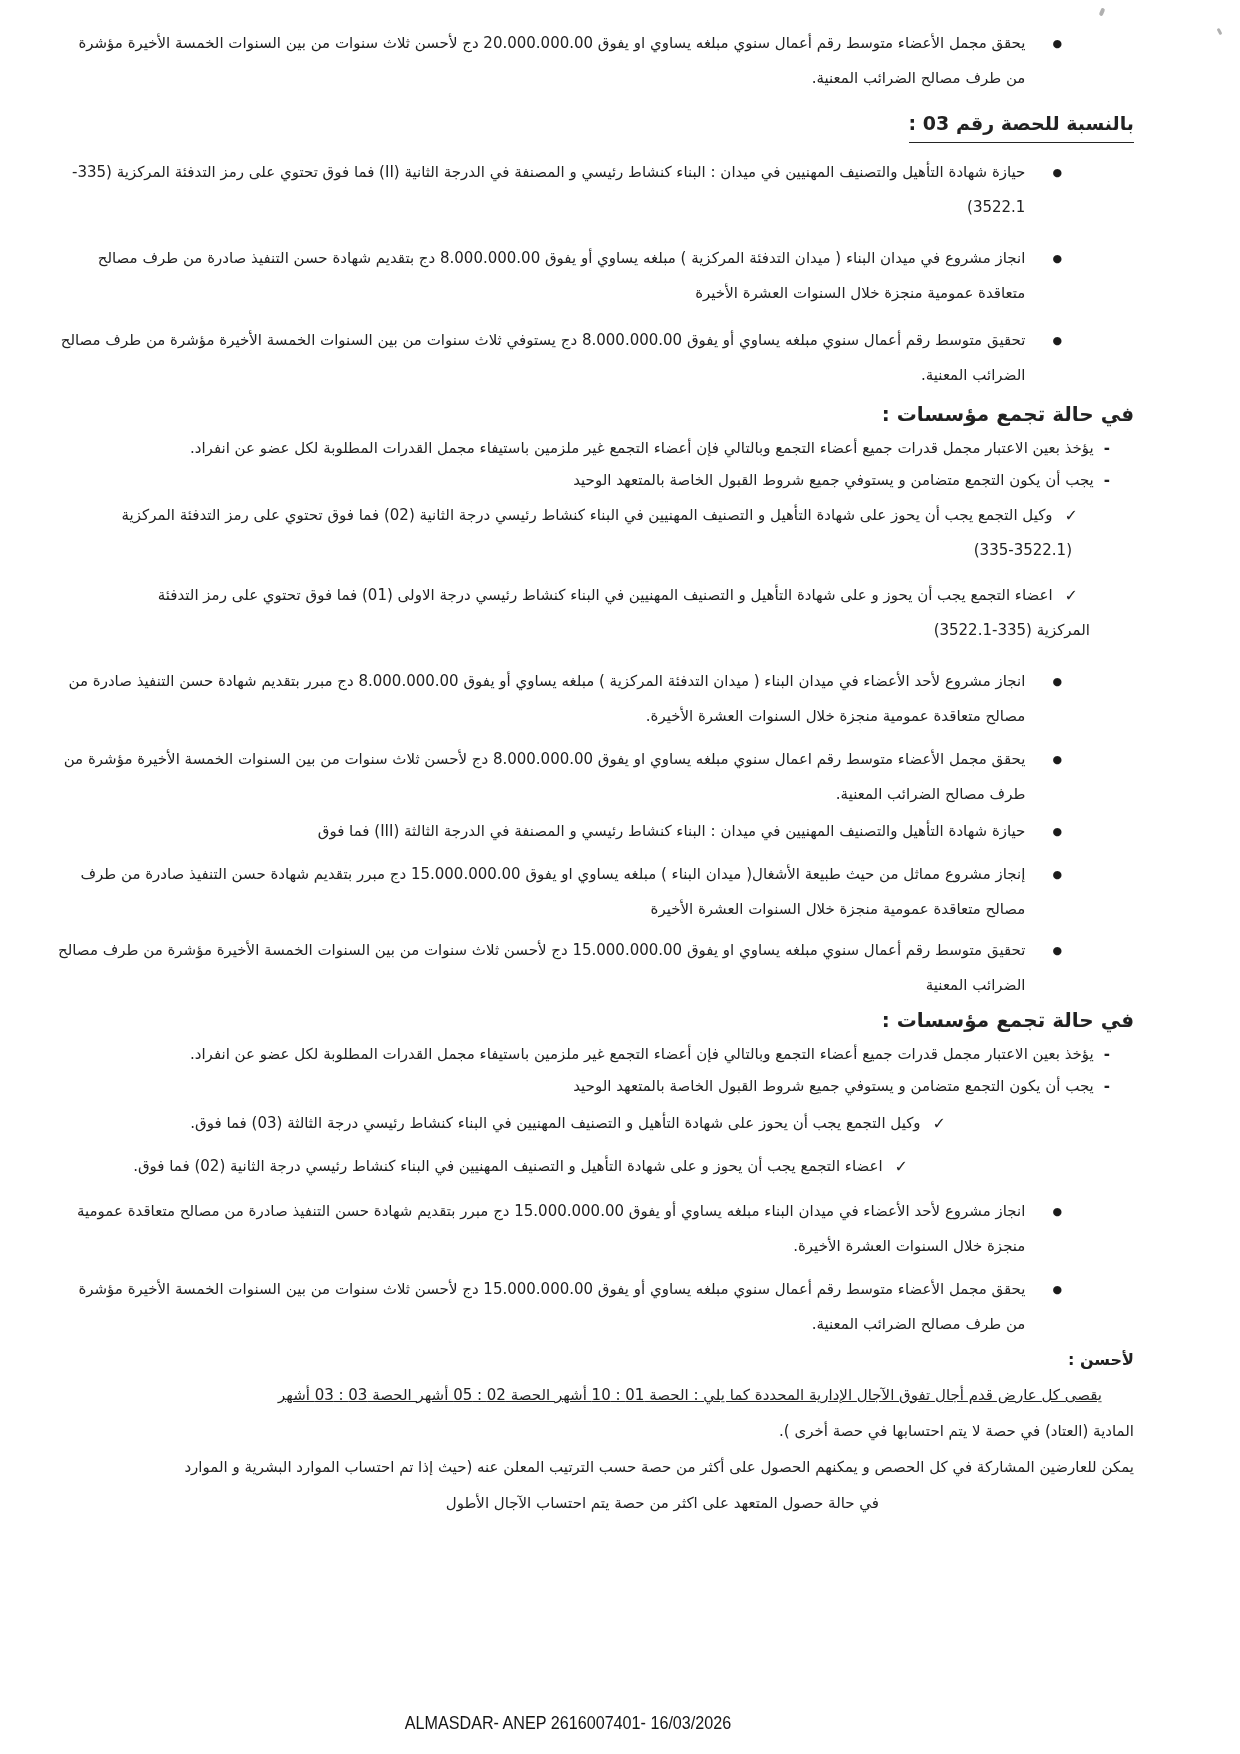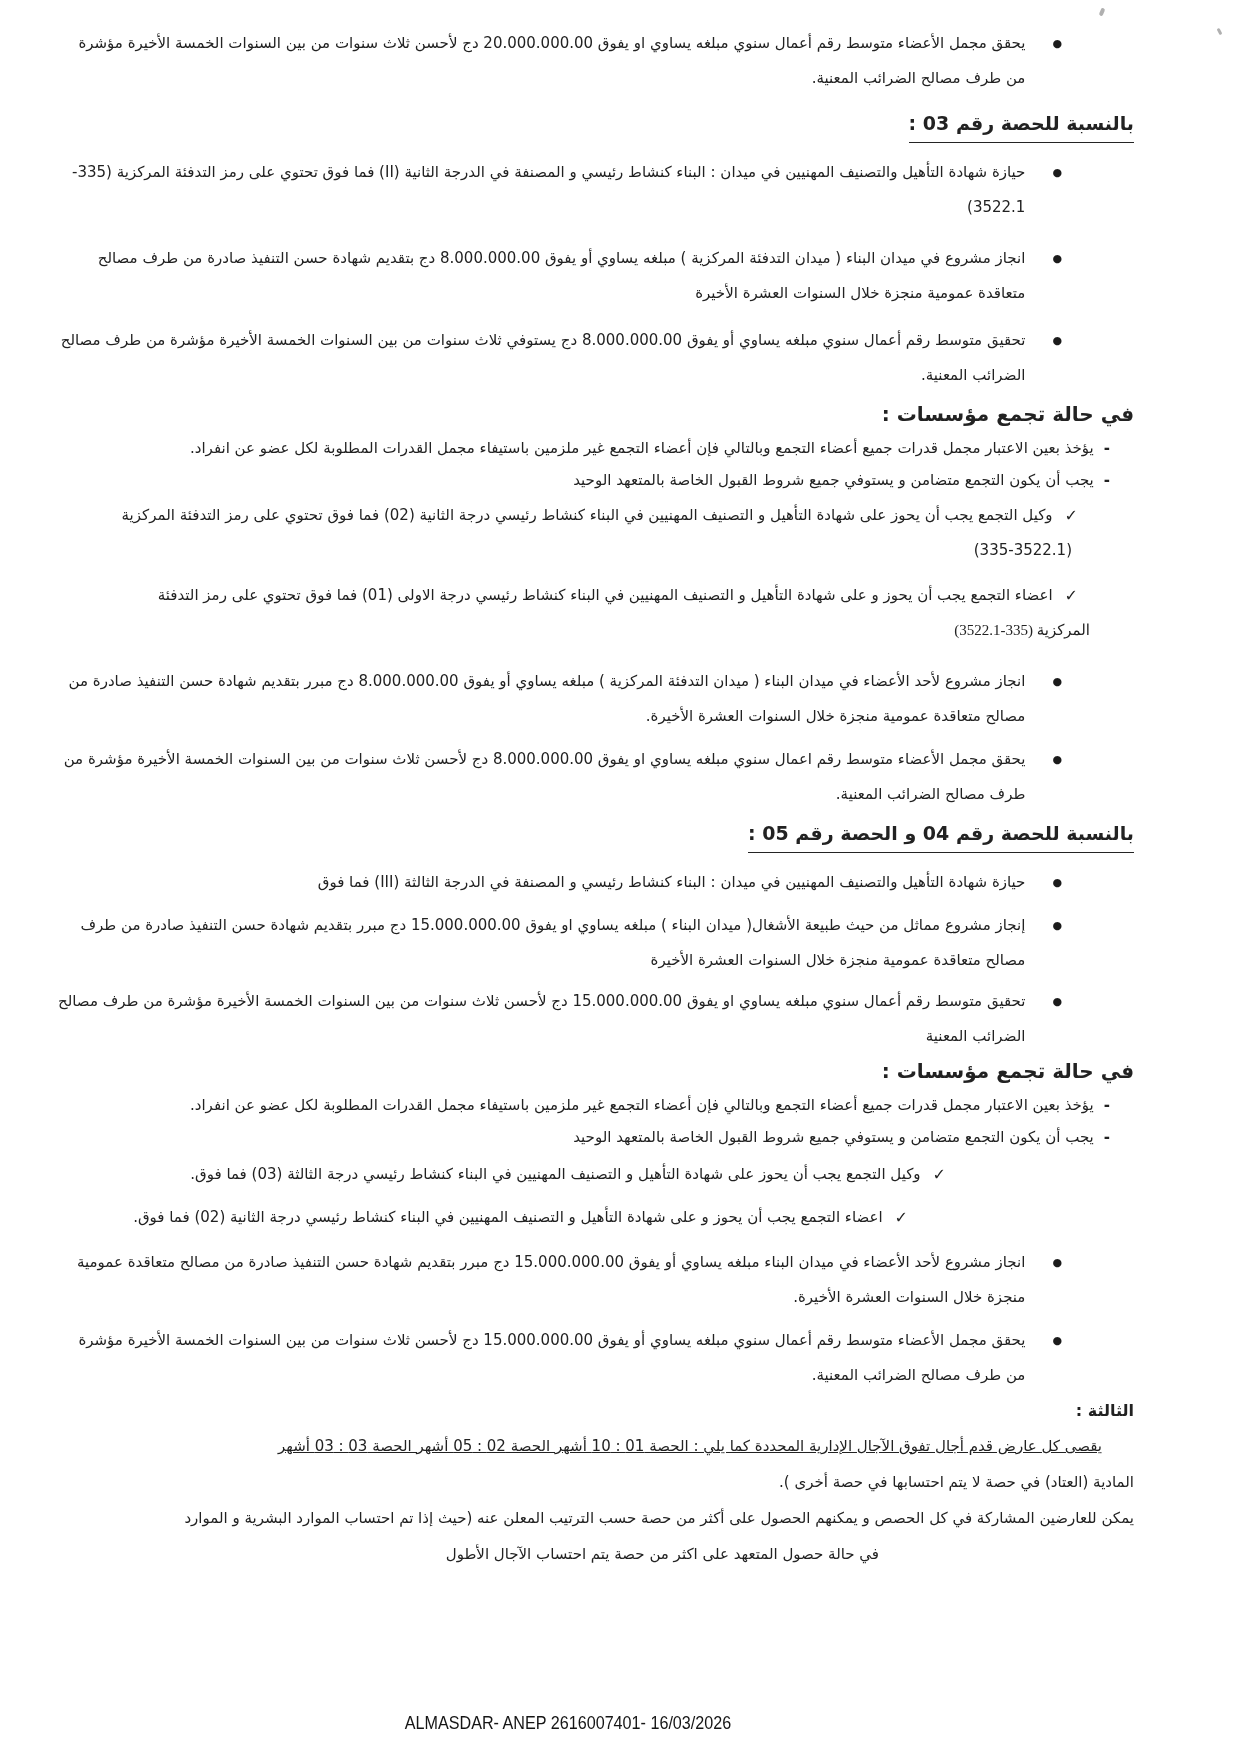--- a/index.html
+++ b/index.html
@@ -22,21 +22,21 @@
     .item .btext{flex:1 1 auto;}
     .bullet{margin-right:72px;gap:27px;}
     .bullet .marker{font-size:11px;line-height:35px;color:#1b1b1b;}
     .dash{margin-right:24px;gap:10px;line-height:32px;}
     .dash .marker{font-weight:bold;}
     .check{margin-right:56px;gap:12px;}
     .check .marker{font-size:16px;font-weight:bold;line-height:35px;}
     .check.s2a{margin-right:188px;}
     .check.s2b{margin-right:226px;}
     .check-cont{margin-right:62px;}
-    .check-cont.c2{margin-right:44px;font-family:Liberation Serif, serif;}
+    .check-cont.c2{margin-right:44px;}
     .heading{font-size:19px;font-weight:bold;line-height:38px;margin:2px 0 12px;}
     .heading .hd{display:inline-block;border-bottom:1.6px solid #242424;padding-bottom:0;}
     .group-title{font-weight:bold;font-size:20px;line-height:35px;}
     .note-title{font-weight:bold;font-size:16px;line-height:35px;}
     .nline{line-height:36px;}
     .indent1{margin-right:32px;text-decoration:underline;}
     .indent2{margin-right:255px;text-align:right;}
     .mb0{margin-bottom:0;} .mb2{margin-bottom:2px;} .mb4{margin-bottom:4px;}
     .mb6{margin-bottom:6px;} .mb8{margin-bottom:8px;} .mb10{margin-bottom:10px;}
     .mb12{margin-bottom:12px;} .mb16{margin-bottom:16px;}
@@ -107,23 +107,20 @@
 
     <div class="item bullet mb8">
       <span class="marker">●</span>
       <span class="btext">انجاز مشروع لأحد الأعضاء في ميدان البناء ( ميدان التدفئة المركزية ) مبلغه يساوي أو يفوق 8.000.000.00 دج   مبرر بتقديم شهادة حسن التنفيذ صادرة من مصالح متعاقدة عمومية منجزة خلال السنوات العشرة الأخيرة.</span>
     </div>
     <div class="item bullet mb2">
       <span class="marker">●</span>
       <span class="btext">يحقق مجمل الأعضاء متوسط رقم اعمال  سنوي مبلغه يساوي او يفوق  8.000.000.00 دج لأحسن ثلاث سنوات من بين السنوات الخمسة الأخيرة  مؤشرة من طرف مصالح الضرائب المعنية.</span>
     </div>
 
-    <div class="heading">
-      <span class="hd">بالنسبة للحصة رقم 04 و الحصة رقم 05 :</span>
-    </div>
 
     <div class="item bullet mb8">
       <span class="marker">●</span>
       <span class="btext">حيازة شهادة التأهيل والتصنيف المهنيين في ميدان : البناء كنشاط رئيسي و المصنفة في الدرجة الثالثة (III)  فما فوق</span>
     </div>
     <div class="item bullet mb6">
       <span class="marker">●</span>
       <span class="btext">إنجاز مشروع مماثل من حيث طبيعة الأشغال( ميدان البناء ) مبلغه يساوي او يفوق  15.000.000.00 دج  مبرر بتقديم شهادة حسن التنفيذ صادرة من طرف مصالح متعاقدة عمومية منجزة خلال السنوات العشرة الأخيرة</span>
     </div>
     <div class="item bullet mb0">
@@ -153,21 +150,21 @@
 
     <div class="item bullet mb8">
       <span class="marker">●</span>
       <span class="btext">انجاز مشروع لأحد الأعضاء في ميدان البناء مبلغه يساوي أو يفوق 15.000.000.00 دج   مبرر بتقديم شهادة حسن التنفيذ صادرة من مصالح متعاقدة عمومية منجزة خلال السنوات العشرة الأخيرة.</span>
     </div>
     <div class="item bullet mb0">
       <span class="marker">●</span>
       <span class="btext">يحقق مجمل الأعضاء متوسط رقم أعمال سنوي مبلغه يساوي أو يفوق  15.000.000.00 دج لأحسن ثلاث سنوات من بين السنوات الخمسة الأخيرة  مؤشرة من طرف مصالح الضرائب المعنية.</span>
     </div>
 
-    <div class="note-title">الثالثة :</div>
+    <div class="note-title">لأحسن :</div>
     <div class="nline indent1">يقصى كل عارض قدم أجال تفوق الآجال الإدارية المحددة  كما يلي :   الحصة 01 : 10 أشهر   الحصة 02 : 05 أشهر  الحصة 03 : 03 أشهر</div>
     <div class="nline">المادية (العتاد) في حصة لا يتم احتسابها في حصة أخرى ).</div>
     <div class="nline">يمكن للعارضين المشاركة في كل الحصص و يمكنهم الحصول على أكثر من حصة حسب الترتيب المعلن عنه (حيث إذا تم احتساب الموارد البشرية و الموارد</div>
     <div class="nline indent2">في حالة حصول المتعهد على اكثر من حصة يتم احتساب الآجال الأطول</div>
 
   </div>
 
   <div class="footer">ALMASDAR- ANEP 2616007401- 16/03/2026</div>
 </div>
 

